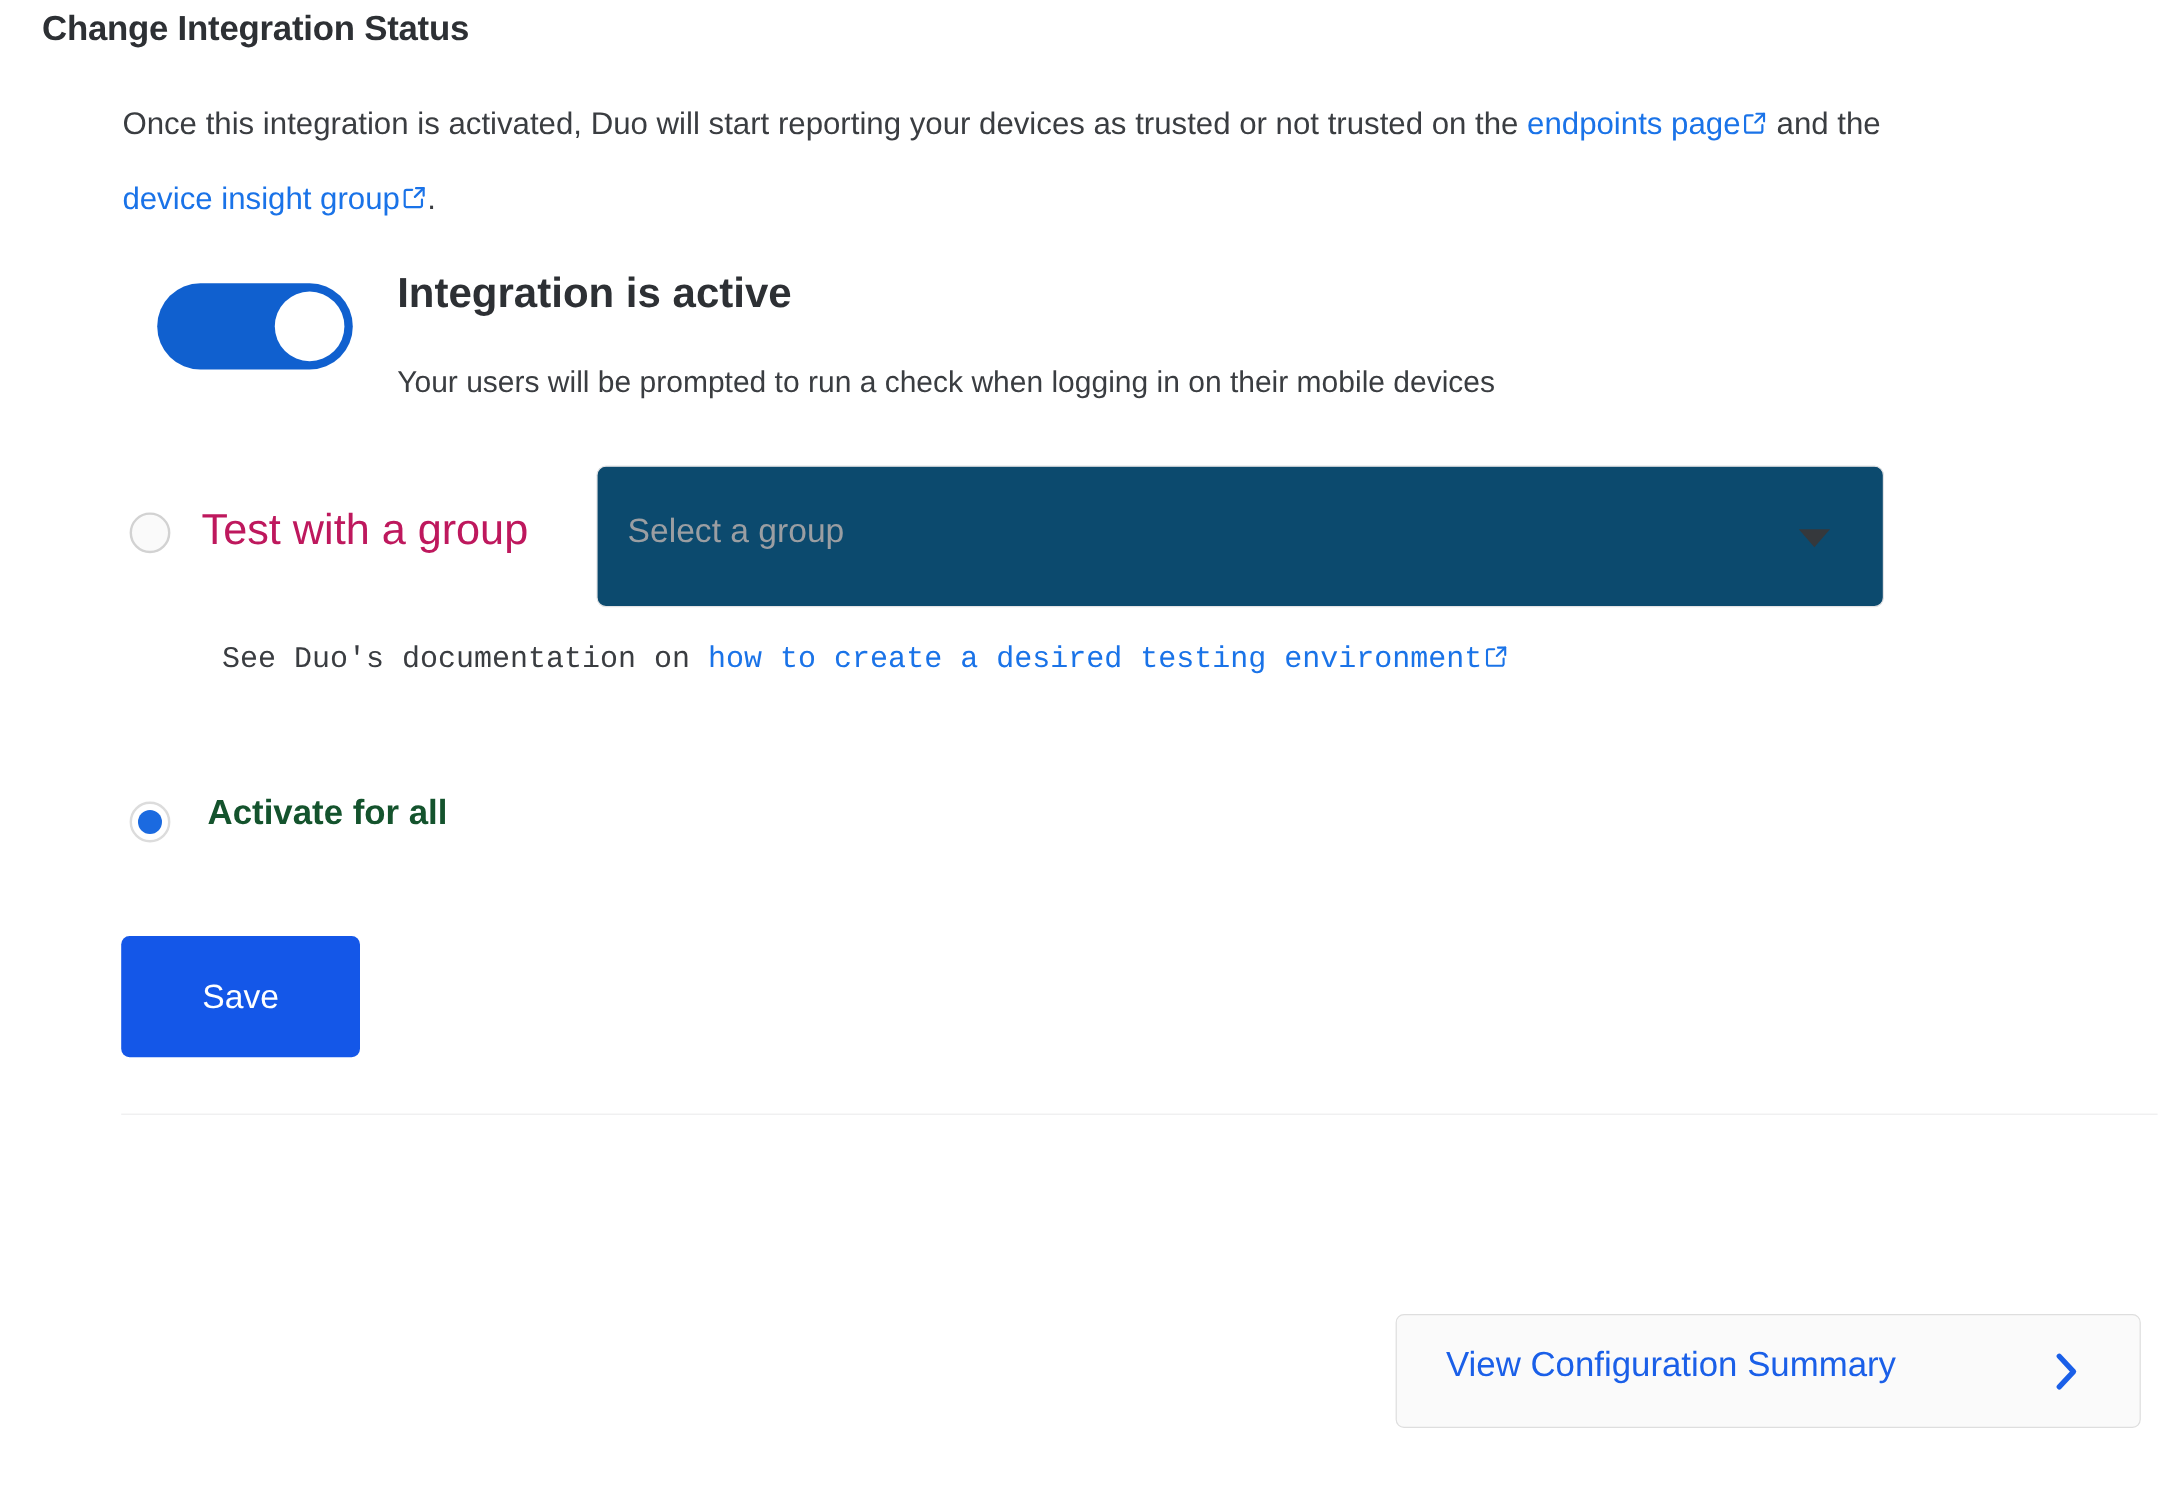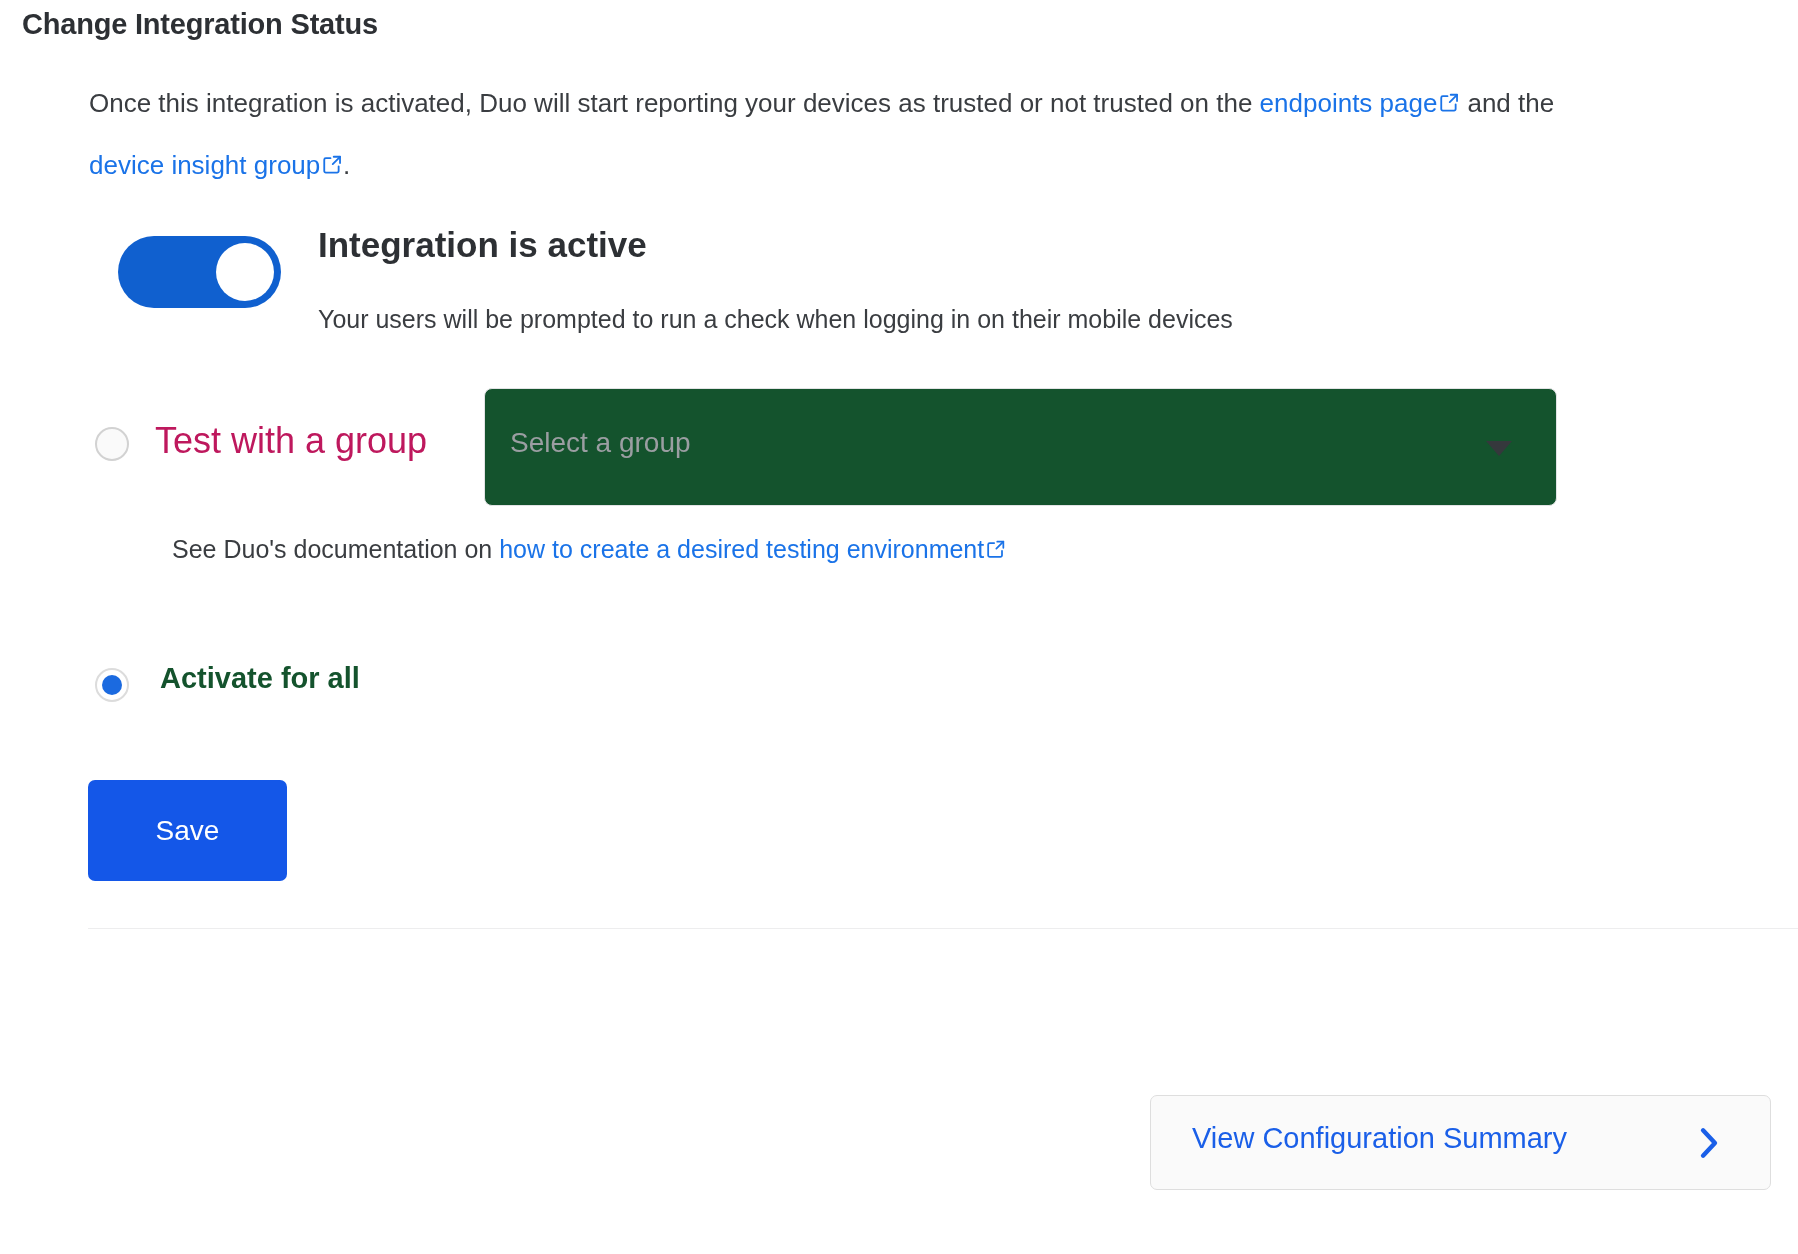--- a/index.html
+++ b/index.html
@@ -13,20 +13,21 @@
     height: 1254px;
     position: relative;
     font-family: "Liberation Sans", sans-serif;
     color: #2c2f33;
     overflow: hidden;
   }
 
   .page {
     position: absolute;
     inset: 0;
+    margin-left: 13px;
   }
 
   
   .section-title {
     position: absolute;
     left: 22px;
     top: 8px;
     font-size: 29px;
     font-weight: bold;
     letter-spacing: -0.2px;
@@ -133,21 +134,21 @@
     white-space: nowrap;
     cursor: pointer;
   }
 
   .dropdown {
     position: absolute;
     left: 484px;
     top: -30px;
     width: 1073px;
     height: 118px;
-    background: #14532d;
+    background: #0c4a6e;
     border: 1px solid #e2e3e5;
     border-radius: 8px;
     cursor: pointer;
   }
   .dropdown-value {
     position: absolute;
     left: 25px;
     top: 38px;
     font-size: 28px;
     color: #9b9ea2;
@@ -165,20 +166,21 @@
   }
 
   
   .docs-line {
     position: absolute;
     left: 172px;
     top: 535px;
     font-size: 25px;
     color: #3a3d41;
     white-space: nowrap;
+    font-family: Liberation Mono, monospace;
   }
 
   
   .radio-row-all {
     position: absolute;
     left: 0;
     top: 662px;
   }
   .radio.checked {
     left: 95px;

